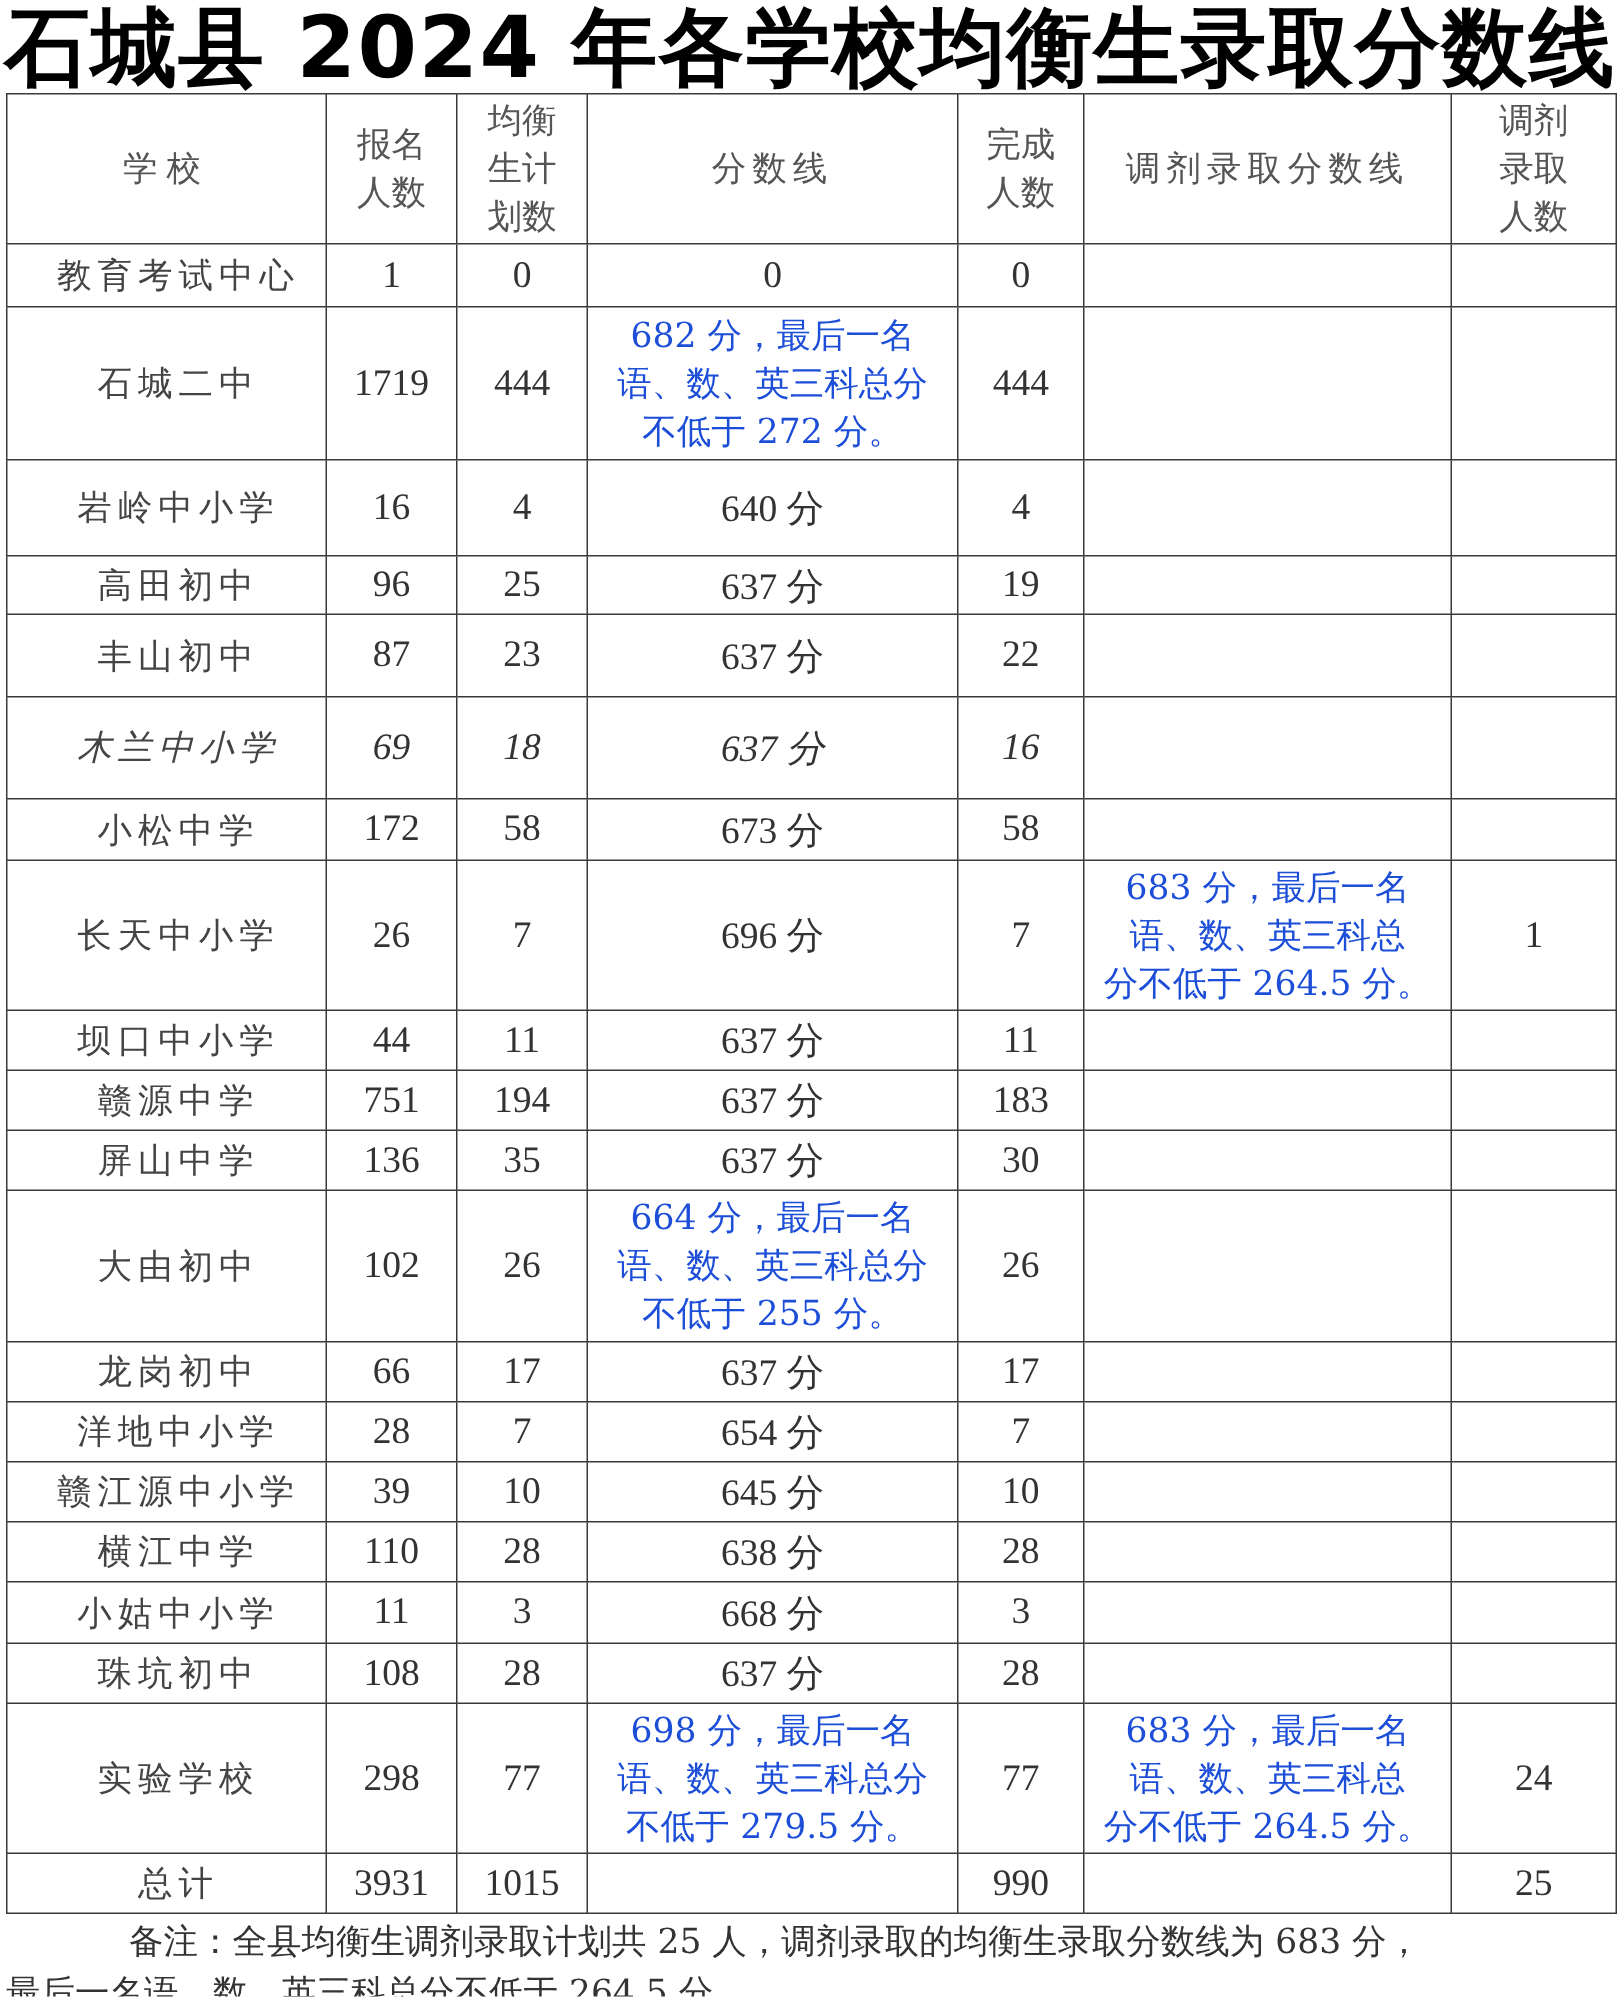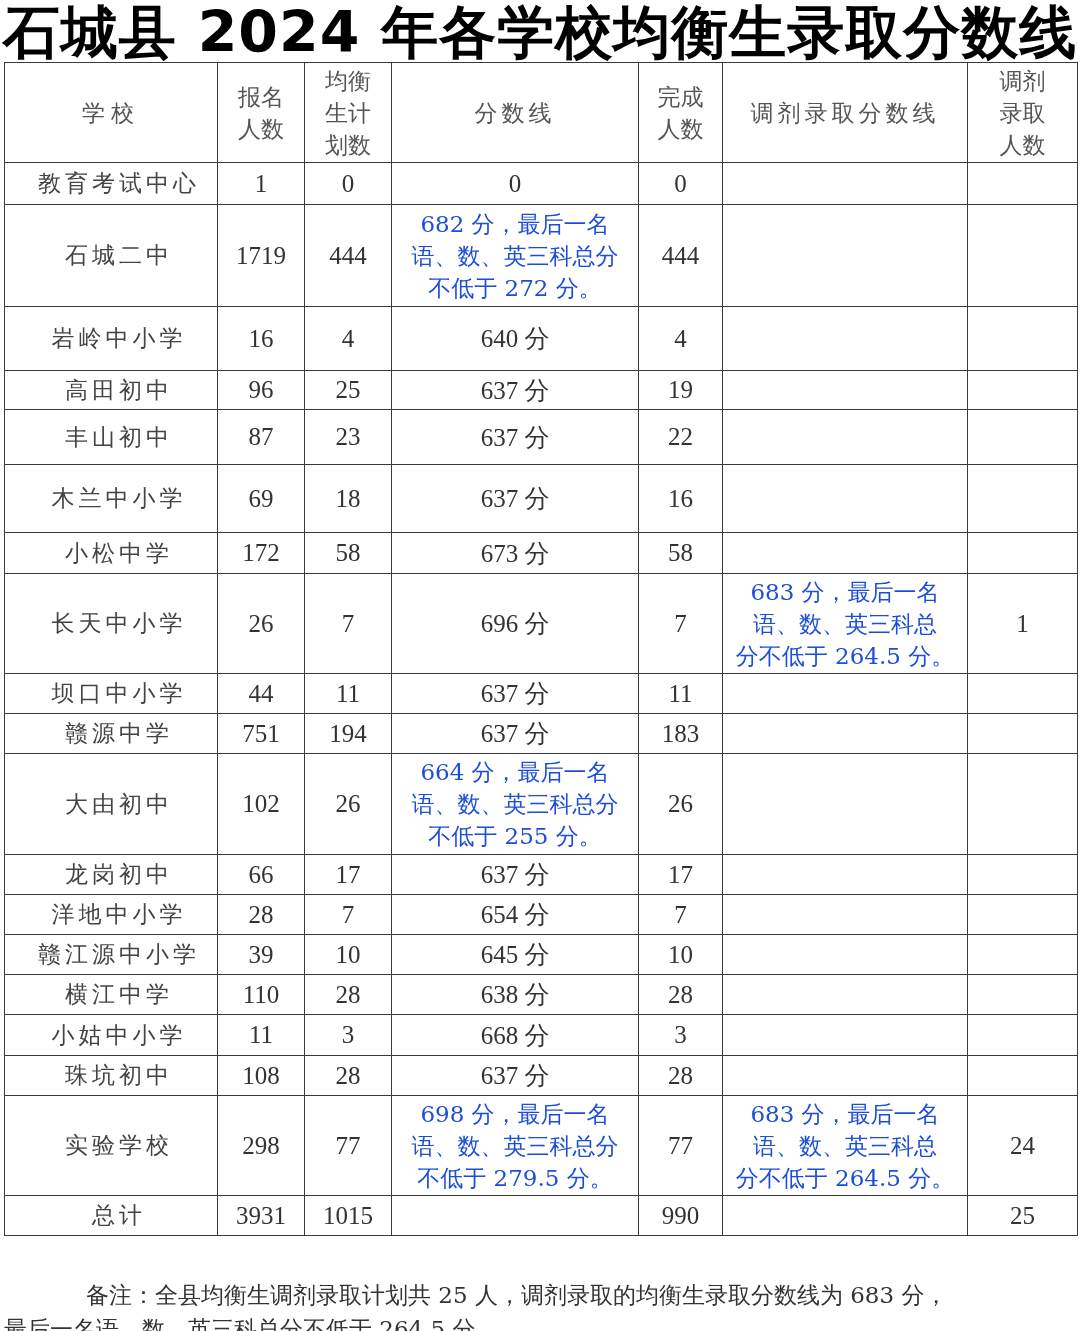--- a/index.html
+++ b/index.html
@@ -111,21 +111,21 @@
         <td class="school">丰山初中</td>
         <td class="num">87</td>
         <td class="num">23</td>
         <td class="num">
           <div>637 分</div>
         </td>
         <td class="num">22</td>
         <td class="num"></td>
         <td class="num"></td>
       </tr>
-      <tr style="height: 68px;">
+      <tr style="height: 68px; font-style: italic;">
         <td class="school">木兰中小学</td>
         <td class="num">69</td>
         <td class="num">18</td>
         <td class="num">
           <div>637 分</div>
         </td>
         <td class="num">16</td>
         <td class="num"></td>
         <td class="num"></td>
       </tr>
@@ -167,20 +167,31 @@
         <td class="num"></td>
       </tr>
       <tr style="height: 40px;">
         <td class="school">赣源中学</td>
         <td class="num">751</td>
         <td class="num">194</td>
         <td class="num">
           <div>637 分</div>
         </td>
         <td class="num">183</td>
+        <td class="num"></td>
+        <td class="num"></td>
+      </tr>
+      <tr style="height: 40px;">
+        <td class="school">屏山中学</td>
+        <td class="num">136</td>
+        <td class="num">35</td>
+        <td class="num">
+          <div>637 分</div>
+        </td>
+        <td class="num">30</td>
         <td class="num"></td>
         <td class="num"></td>
       </tr>
       <tr style="height: 101px;">
         <td class="school">大由初中</td>
         <td class="num">102</td>
         <td class="num">26</td>
         <td class="multi">
           <div>664 分，最后一名</div>
           <div>语、数、英三科总分</div>

